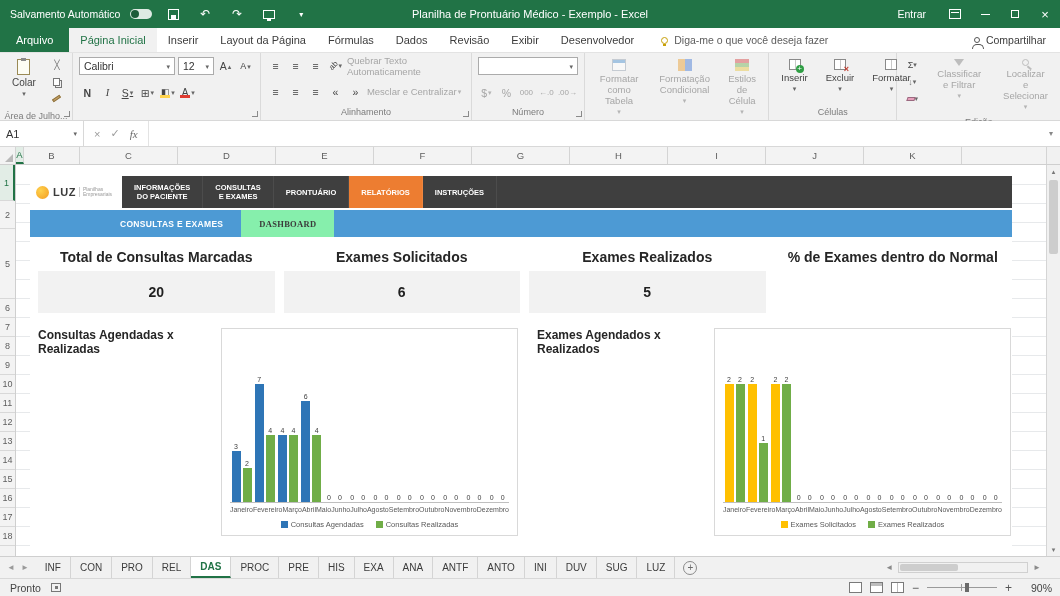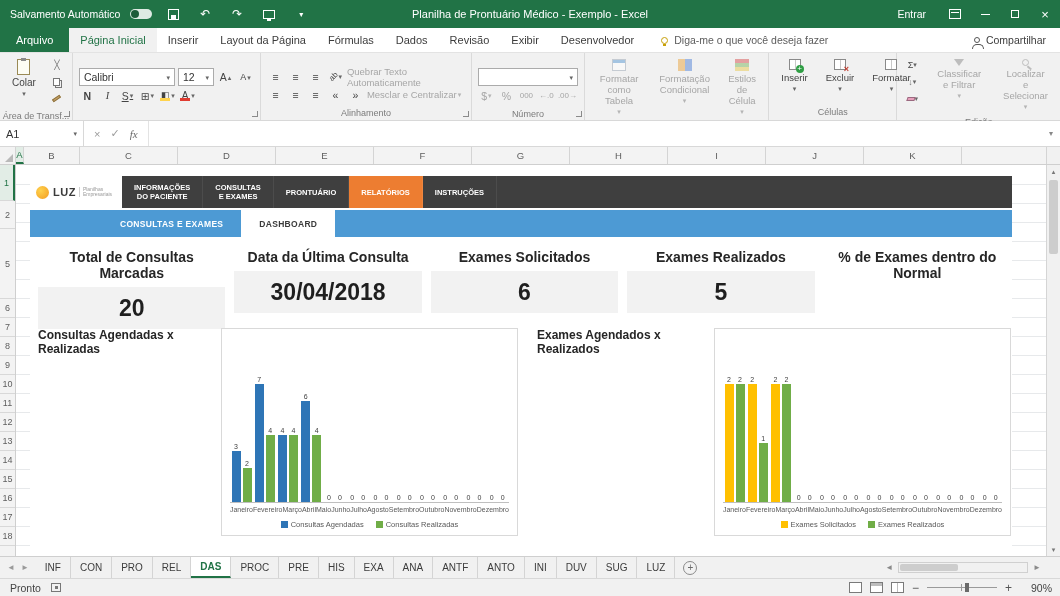--- a/index.html
+++ b/index.html
@@ -45,21 +45,21 @@
   .rg-label{height:14px;text-align:center;font-size:9px;color:#7b7b7b;line-height:13px;}
   .launcher{position:absolute;right:2px;bottom:3px;width:6px;height:6px;border-right:1px solid #8a8a8a;border-bottom:1px solid #8a8a8a;}
   .bigbtn{display:flex;flex-direction:column;align-items:center;justify-content:center;gap:2px;padding:2px 6px;font-size:10px;color:#444;}
   .clip{width:13px;height:16px;border:1px solid #9a8a55;background:#fdfdf4;position:relative;}
   .clip::after{content:"";position:absolute;left:3px;top:-2px;width:5px;height:3px;background:#8a8a8a;}
   .chev{font-size:7px;color:#666;line-height:7px;}
   .minicol{display:flex;flex-direction:column;gap:2px;}
   .minibtn{width:18px;height:15px;display:flex;align-items:center;justify-content:center;font-size:9px;color:#777;}
   .copy-ic{width:7px;height:8px;border:1px solid #777;background:#fff;box-shadow:2px 2px 0 -1px #f1f1f1,2px 2px 0 0 #777;}
   .brush-ic{width:9px;height:3px;background:#c9a063;border:1px solid #8a7342;transform:rotate(-35deg);}
-  .frows{display:flex;flex-direction:column;gap:1px;margin-top:11px;}
+  .frows{display:flex;flex-direction:column;gap:9px;}
   .frow{display:flex;align-items:center;gap:3px;}
   .select{border:1px solid #ababab;background:#fff;height:18px;display:flex;align-items:center;justify-content:space-between;padding:0 4px;font-size:10.5px;color:#333;}
   .sbtn{min-width:17px;height:17px;display:flex;align-items:center;justify-content:center;font-size:10.5px;color:#444;gap:1px;}
   .u{text-decoration:underline;}
   .i{font-style:italic;font-family:"Liberation Serif","DejaVu Serif",serif;}
   .colorbar{display:inline-block;width:10px;height:3px;margin-top:-2px;}
   .stack{display:flex;flex-direction:column;align-items:center;line-height:9px;}
   .dis{color:#a6a6a6 !important;}
   .dis .chev{color:#b5b5b5;}
   .smalltxt{font-size:9.5px;}
@@ -111,25 +111,25 @@
   .dnav{position:absolute;left:14px;top:11px;width:982px;height:32px;background:#3f3f3f;display:flex;align-items:stretch;}
   .dlogo{width:92px;background:#fff;display:flex;align-items:center;gap:4px;padding:0 6px;}
   .sun{width:13px;height:13px;border-radius:50%;background:radial-gradient(circle at 35% 35%,#ffd24d,#f29a1f);}
   .dlogo-txt{display:flex;align-items:center;gap:3px;}
   .dlogo-brand{font-size:11px;font-weight:bold;color:#3b3b3b;letter-spacing:.5px;}
   .dlogo-sub{font-size:5px;color:#9a9a9a;white-space:pre-line;line-height:5px;border-left:1px solid #d0d0d0;padding-left:3px;}
   .nav-item{display:flex;align-items:center;justify-content:center;padding:0 12px;color:#fff;font-size:7.5px;font-weight:bold;text-align:center;white-space:pre-line;line-height:9px;border-right:1px solid rgba(255,255,255,.07);}
   .nav-item.active{background:#ed7d31;}
   .dsubnav{position:absolute;left:14px;top:45px;width:982px;height:27px;background:#4d9ad4;display:flex;align-items:stretch;padding-left:72px;}
   .subtab{display:flex;align-items:center;justify-content:center;padding:0 18px;color:#fff;font-weight:bold;font-size:8.5px;letter-spacing:.3px;}
-  .subtab.active{background:#ffffff;color:#3b3b3b;}
+  .subtab.active{background:#86efac;color:#3b3b3b;font-family:Liberation Serif, serif;}
   .kpi-row{position:absolute;left:22px;top:84px;width:973px;display:flex;gap:9px;}
   .kpi{flex:1;display:flex;flex-direction:column;gap:6px;}
   .kpi-title{font-size:14px;font-weight:bold;color:#262626;text-align:center;}
-  .kpi-value{height:42px;background:#f2f2f2;font-size:23px;font-weight:bold;color:#1f1f1f;display:flex;align-items:center;justify-content:center;}
+  .kpi-value{height:42px;background:#f2f2f2;font-size:14px;font-weight:bold;color:#1f1f1f;display:flex;align-items:center;justify-content:center;}
   .chart-block{position:absolute;display:flex;}
   .chart-title{height:20px;font-size:12px;font-weight:bold;color:#262626;}
   .chart-panel{flex:1;border:1px solid #d9d9d9;background:#fff;display:flex;flex-direction:column;padding:4px 8px 3px;}
   .plot{flex:1;display:flex;border-bottom:1px solid #bfbfbf;}
   .bar-group{flex:1;display:flex;align-items:flex-end;justify-content:center;gap:2px;}
   .bar-wrap{display:flex;flex-direction:column;align-items:center;justify-content:flex-end;}
   .bar{width:9px;}
   .bar-val{font-size:7px;color:#404040;line-height:9px;}
   .months{display:flex;height:13px;align-items:center;}
   .month{flex:1;text-align:center;font-size:7px;color:#595959;}
@@ -231,21 +231,21 @@
         <div class="minicol">
           <span class="minibtn">╳</span>
           <span class="minibtn">
               <span class="copy-ic"></span>
             </span>
           <span class="minibtn">
               <span class="brush-ic"></span>
             </span>
         </div>
       </div>
-      <div class="rg-label">Área de Transf...</div>
+      <div class="rg-label">Área de Julho...</div>
       <span class="launcher"></span>
     </div>
 
     <div class="rg" style="width:196px;">
       <div class="rg-content">
         <div class="frows">
           <div class="frow">
             <div class="select" style="width:96px;">
               <span>Calibri</span>
                 <span class="chev">▾</span>
@@ -493,24 +493,20 @@
 
       <div class="dsubnav">
           <div class="subtab">CONSULTAS E EXAMES</div>
           <div class="subtab active">DASHBOARD</div>
         </div>
 
       <div class="kpi-row">
           <div class="kpi">
             <div class="kpi-title">Total de Consultas Marcadas</div>
             <div class="kpi-value">20</div>
-          </div>
-          <div class="kpi">
-            <div class="kpi-title">Data da Última Consulta</div>
-            <div class="kpi-value">30/04/2018</div>
           </div>
           <div class="kpi">
             <div class="kpi-title">Exames Solicitados</div>
             <div class="kpi-value">6</div>
           </div>
           <div class="kpi">
             <div class="kpi-title">Exames Realizados</div>
             <div class="kpi-value">5</div>
           </div>
           <div class="kpi">

